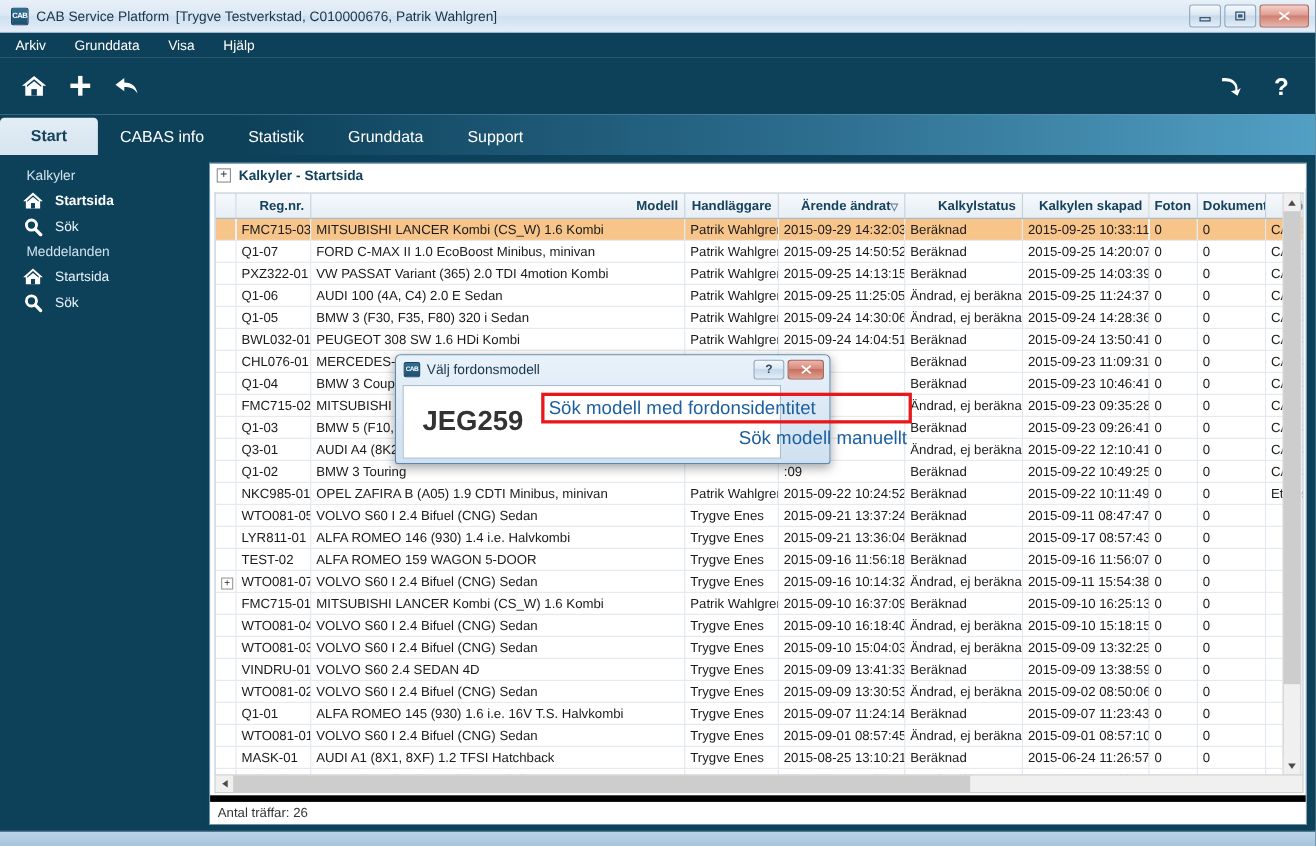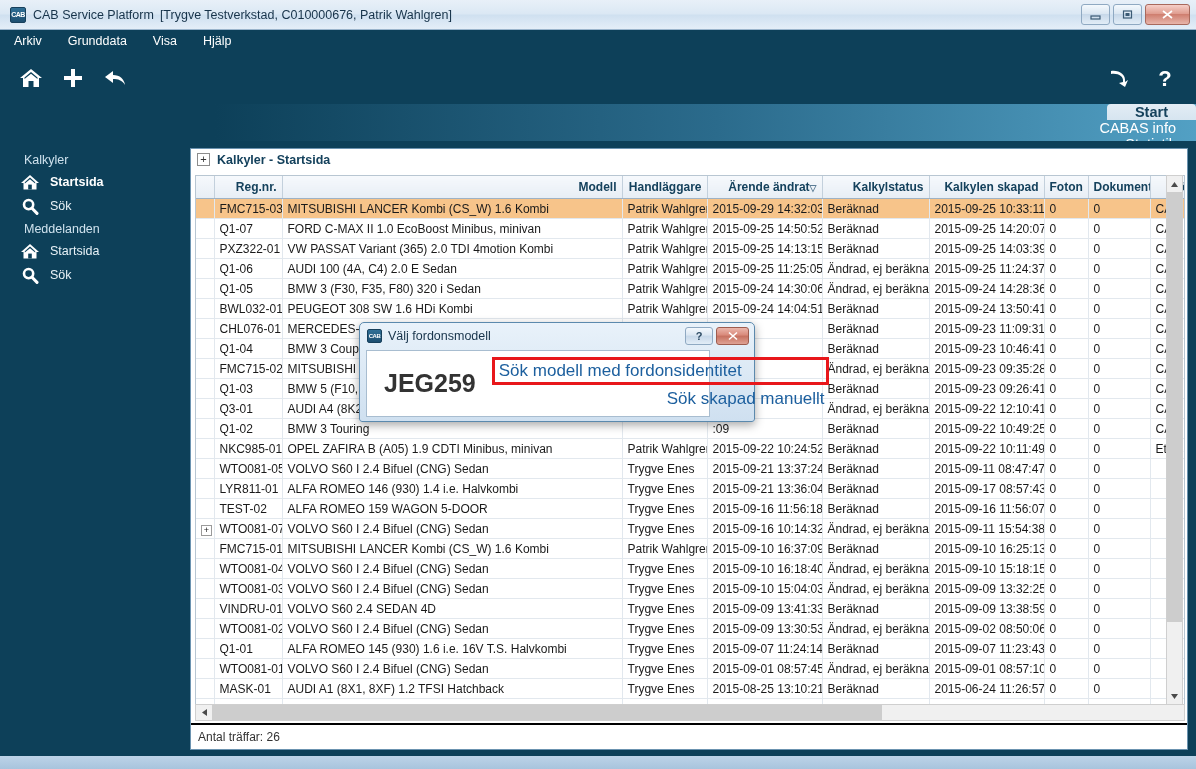--- a/index.html
+++ b/index.html
@@ -66,21 +66,21 @@
   }
   .toolbar .tgroup-left { display: flex; align-items: center; gap: 8px; margin-left: 14px; }
   .toolbar .tgroup-right { position: absolute; right: 14px; display: flex; align-items: center; gap: 12px; }
   .ticon { width: 34px; height: 34px; display:flex; align-items:center; justify-content:center; }
   .ticon svg { display: block; }
 
   
   .tabstrip {
     position: absolute; left: 0; top: 104px; width: 1196px; height: 37px;
     background: linear-gradient(90deg,#0d4059 0%, #0d4059 18%, #2b6b8c 60%, #52a0c4 100%);
-    display: flex; align-items: flex-end; flex-direction: column;
+    display: flex; align-items: flex-end;
   }
   .tab {
     height: 32px; padding: 0 20px; display: flex; align-items: center;
     font-size: 14.5px; color: #ffffff; white-space: nowrap;
   }
   .tab.active {
     background: linear-gradient(180deg,#e3edf5 0%, #d6e5f0 100%);
     color: #15425c; font-weight: bold;
     border-radius: 4px 4px 0 0;
     height: 34px; padding: 0 28px;
@@ -183,21 +183,21 @@
     position: absolute; left: 4px; bottom: 28px; width: 990px; height: 17px;
     background: #f0f0f0; border: 1px solid #cfcfcf;
   }
   .hs-btn { position:absolute; left:0; top:0; width: 16px; height: 15px; display:flex;align-items:center;justify-content:center;}
   .hs-thumb { position: absolute; left: 16px; top: 0; width: 670px; height: 15px; background: #cdcdcd; }
 
   .statusbar {
     position: absolute; left: 0; bottom: 0; width: 996px; height: 26px;
     background: #ffffff; display: flex; align-items: center; padding-left: 7px;
     font-size: 12px; color: #333;
-    border-top: 2px solid #000000;
+    border-top: 6px solid #000000;
   }
 
   
   .dlg {
     position: absolute; left: 359px; top: 322px; width: 396px; height: 100px;
     background: linear-gradient(180deg,#e9f2fa 0%, #cfe0f0 100%);
     border: 1px solid #5b89ad; border-radius: 5px 5px 3px 3px;
     box-shadow: 0 3px 10px rgba(0,0,0,0.35);
   }
   .dlg-title {
@@ -757,19 +757,19 @@
           <svg width="14" height="10" viewBox="0 0 14 10">
               <path d="M3,1.5 L11,8.5 M11,1.5 L3,8.5" stroke="#ffffff" stroke-width="1.6" fill="none"></path>
             </svg>
         </div>
       </div>
     </div>
     <div class="dlg-body">
       <div class="dlg-plate">JEG259</div>
       <div class="dlg-links">
         <div class="dlg-link highlighted">Sök modell med fordonsidentitet</div>
-        <div class="dlg-link">Sök skapad manuellt</div>
+        <div class="dlg-link">Sök modell manuellt</div>
       </div>
     </div>
   </div>
 
   <div class="outer-bottom"></div>
 </div>
 
 </body></html>

